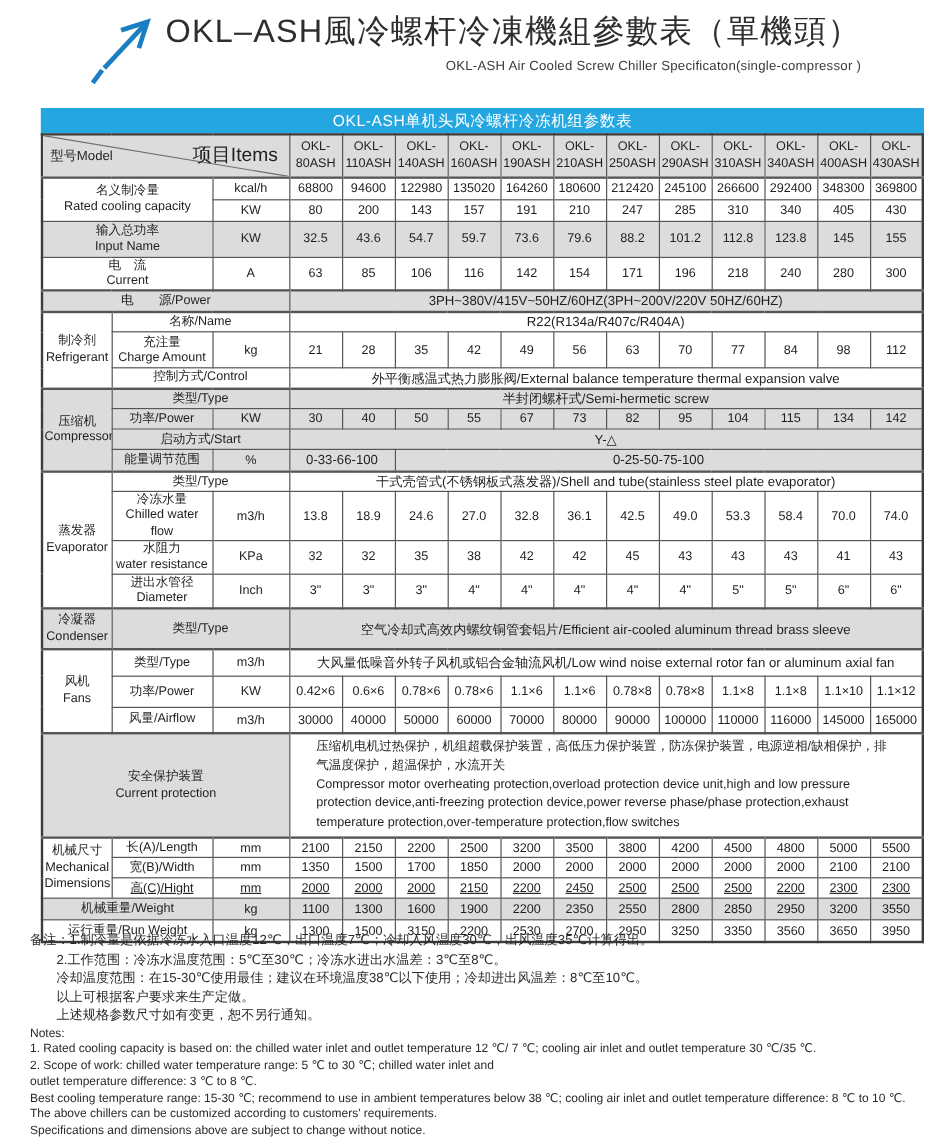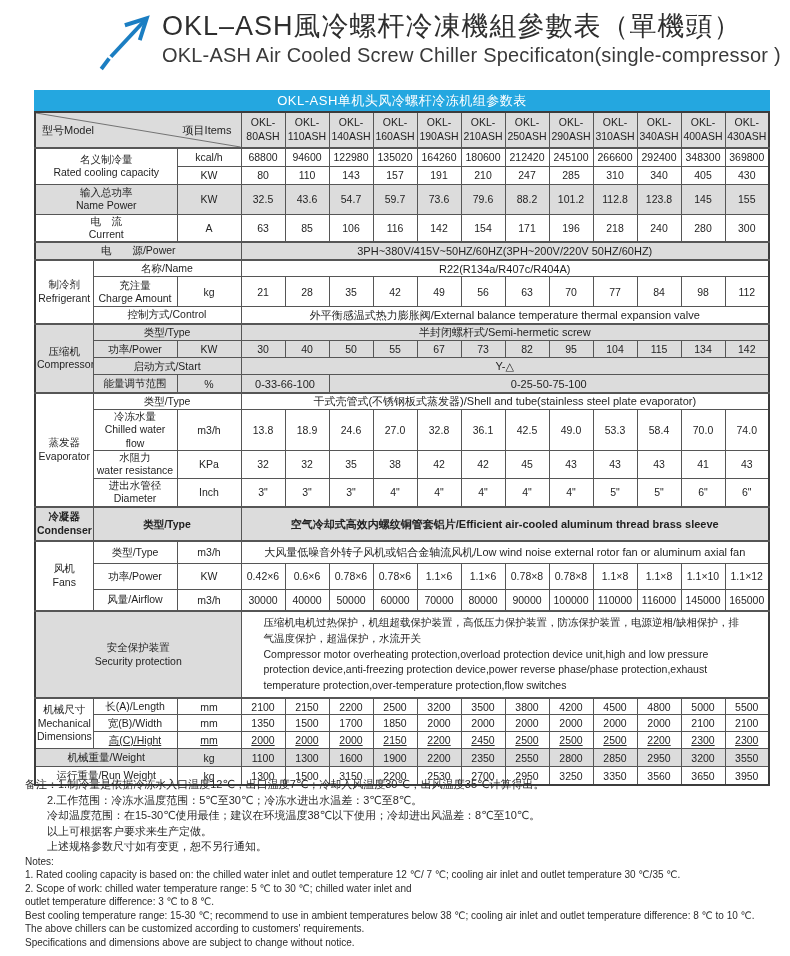--- a/index.html
+++ b/index.html
@@ -1,25 +1,25 @@
 <!DOCTYPE html>
 <html><head>
 <meta charset="utf-8">
 <style>
   html,body{margin:0;padding:0;}
   body{
     width:790px;height:956px;background:#ffffff;position:relative;
     font-family:"Liberation Sans","DejaVu Sans",sans-serif;color:#2a2a2a;
     -webkit-font-smoothing:antialiased;
   }
-  .doc-header{position:absolute;left:96px;top:8px;display:flex;gap:10px;}
+  .doc-header{position:absolute;left:72px;top:8px;display:flex;gap:10px;text-align:right;}
   .logo{width:56px;height:62px;flex:none;margin-top:2px;}
   .logo path{fill:none;stroke:#1b7ec2;stroke-width:4.5;}
   .t-zh{font-size:27px;line-height:36px;letter-spacing:1px;color:#2e2e2e;font-weight:normal;margin:0;}
-  .t-en{font-size:20px;line-height:22px;color:#3a3a3a;letter-spacing:.2px;}
+  .t-en{font-size:11px;line-height:22px;color:#3a3a3a;letter-spacing:.2px;}
 
   .spec-table{position:absolute;left:34px;top:90px;width:736px;}
   .banner{height:21px;line-height:21px;background:#24a7e0;color:#ffffff;text-align:center;font-size:13px;letter-spacing:.5px;}
   table{border-collapse:collapse;table-layout:fixed;width:736px;border:2px solid #3c3c3c;}
   td{
     border:1px solid #565656;text-align:center;vertical-align:middle;
     padding:0 1px;color:#1f1f1f;white-space:pre-line;overflow:hidden;
   }
   tr.g td{background:#dcdcdc;}
   tr.w td{background:#ffffff;}
@@ -29,21 +29,21 @@
   td.value{font-size:10.5px;}
   td.label{font-size:10.5px;line-height:1.25;}
   td.section{font-size:10.5px;line-height:1.3;}
   td.unit{font-size:10.5px;}
   td.merged{font-size:11px;white-space:nowrap;}
   td.left{text-align:left;white-space:pre-line;padding:3px 22px;font-size:10.5px;line-height:1.5;}
   td.corner{position:relative;padding:0;}
   td.corner svg{position:absolute;left:0;top:0;width:100%;height:100%;}
   td.corner svg line{stroke:#6f6f6f;stroke-width:1;}
   .c-model{position:absolute;left:6px;top:50%;transform:translateY(-50%);font-size:11px;}
-  .c-items{position:absolute;right:9px;top:50%;transform:translateY(-50%);font-size:11px;}
+  .c-items{position:absolute;right:9px;top:50%;transform:translateY(-50%);font-size:16px;}
 
   .notes{position:absolute;left:25px;top:777px;width:748px;}
   .nz{font-size:11px;line-height:15.5px;color:#2a2a2a;}
   .nz.ind{padding-left:22px;}
   .ne{font-size:10px;line-height:13.5px;color:#2a2a2a;}
 </style>
 </head>
 <body>
 
 <div class="doc-header">
@@ -121,35 +121,35 @@
           <td class="value">212420</td>
           <td class="value">245100</td>
           <td class="value">266600</td>
           <td class="value">292400</td>
           <td class="value">348300</td>
           <td class="value">369800</td>
         </tr>
         <tr class="w" style="height: 18px;">
           <td class="unit">KW</td>
           <td class="value">80</td>
-          <td class="value">110</td>
+          <td class="value">200</td>
           <td class="value">143</td>
           <td class="value">157</td>
           <td class="value">191</td>
           <td class="value">210</td>
           <td class="value">247</td>
           <td class="value">285</td>
           <td class="value">310</td>
           <td class="value">340</td>
           <td class="value">405</td>
           <td class="value">430</td>
         </tr>
         <tr class="g" style="height: 30px;">
           <td colspan="2" class="label">输入总功率
-Name Power</td>
+Input Name</td>
           <td class="unit">KW</td>
           <td class="value">32.5</td>
           <td class="value">43.6</td>
           <td class="value">54.7</td>
           <td class="value">59.7</td>
           <td class="value">73.6</td>
           <td class="value">79.6</td>
           <td class="value">88.2</td>
           <td class="value">101.2</td>
           <td class="value">112.8</td>
@@ -287,21 +287,21 @@
           <td class="value">4"</td>
           <td class="value">4"</td>
           <td class="value">4"</td>
           <td class="value">4"</td>
           <td class="value">4"</td>
           <td class="value">5"</td>
           <td class="value">5"</td>
           <td class="value">6"</td>
           <td class="value">6"</td>
         </tr>
-        <tr class="g tb" style="height: 34px; font-weight: bold;">
+        <tr class="g tb" style="height: 34px;">
           <td class="section">冷凝器
 Condenser</td>
           <td colspan="2" class="label">类型/Type</td>
           <td colspan="12" class="merged">空气冷却式高效内螺纹铜管套铝片/Efficient air-cooled aluminum thread brass sleeve</td>
         </tr>
         <tr class="w tb" style="height: 22px;">
           <td rowspan="3" class="section">风机
 Fans</td>
           <td class="label">类型/Type</td>
           <td class="unit">m3/h</td>
@@ -334,21 +334,21 @@
           <td class="value">80000</td>
           <td class="value">90000</td>
           <td class="value">100000</td>
           <td class="value">110000</td>
           <td class="value">116000</td>
           <td class="value">145000</td>
           <td class="value">165000</td>
         </tr>
         <tr class="g tb" style="height: 80px;">
           <td colspan="3" class="label">安全保护装置
-Security protection</td>
+Current protection</td>
           <td colspan="12" class="merged left bg-w">压缩机电机过热保护，机组超载保护装置，高低压力保护装置，防冻保护装置，电源逆相/缺相保护，排气温度保护，超温保护，水流开关
 Compressor motor overheating protection,overload protection device unit,high and low pressure protection device,anti-freezing protection device,power reverse phase/phase protection,exhaust temperature protection,over-temperature protection,flow switches</td>
         </tr>
         <tr class="w tb" style="height: 17px;">
           <td rowspan="3" class="section">机械尺寸
 Mechanical
 Dimensions</td>
           <td class="label">长(A)/Length</td>
           <td class="unit">mm</td>
           <td class="value">2100</td>

